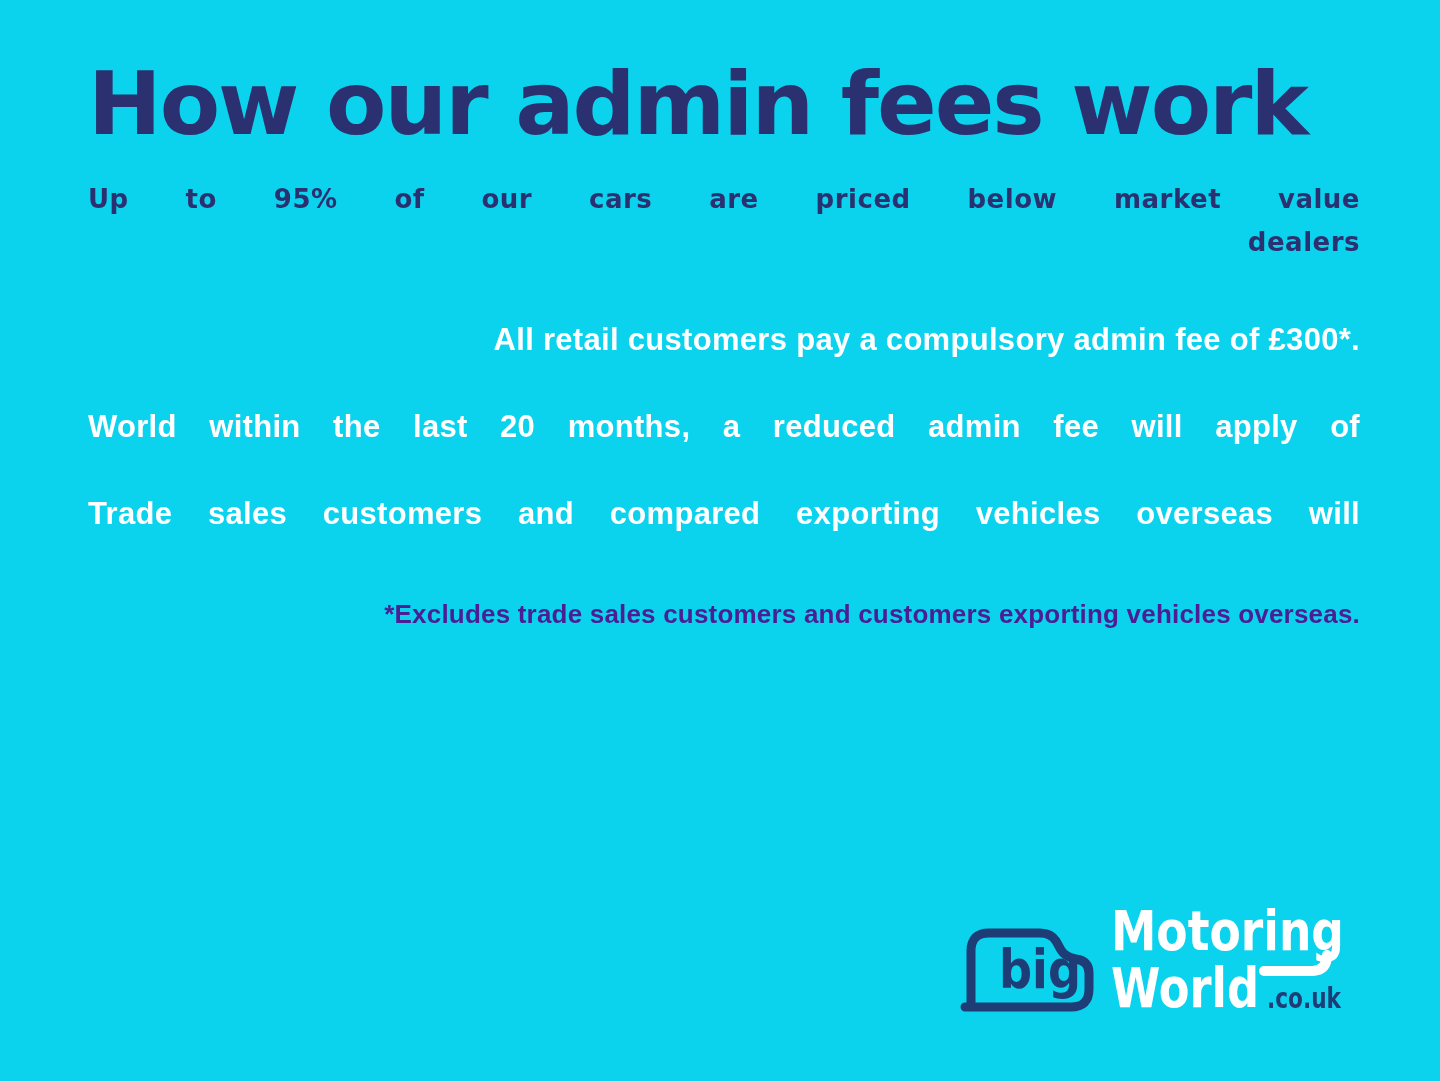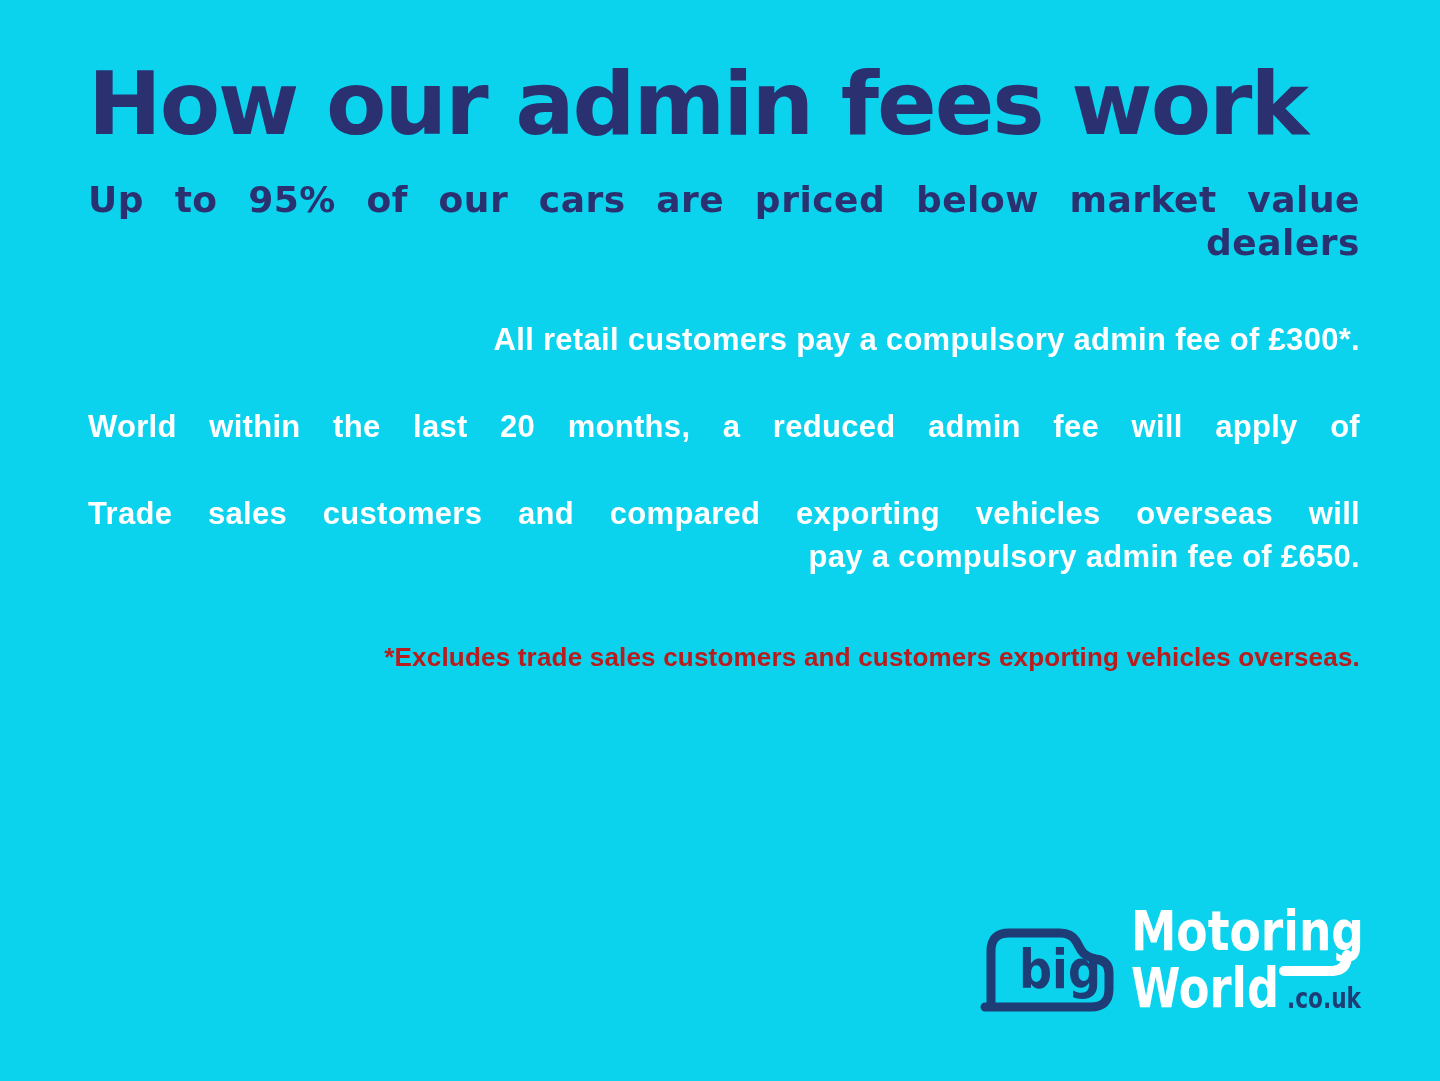--- a/index.html
+++ b/index.html
@@ -26,21 +26,21 @@
     font-size: 88px;
     line-height: 1.0;
     letter-spacing: -2px;
     color: #2b3170;
     margin: 0 0 30px 0;
     white-space: nowrap;
   }
   .subheading {
     font-family: "DejaVu Sans", sans-serif;
     font-weight: 700;
-    font-size: 36px;
+    font-size: 26px;
     line-height: 43px;
     color: #2b3170;
     letter-spacing: 0.5px;
   }
   .body-para {
     font-family: Liberation Sans, sans-serif;
     font-weight: 700;
     font-size: 31px;
     line-height: 43px;
     color: #ffffff;
@@ -53,27 +53,27 @@
   .lline {
     text-align: right;
   }
   .mt-para1 { margin-top: 54px; }
   .mt-para  { margin-top: 44px; }
   .footnote {
     margin-top: 64px;
     font-family: "Liberation Sans", sans-serif;
     font-weight: 700;
     font-size: 26px;
-    color: #b91c1c;
+    color: #4c1d95;
     text-align: right;
     letter-spacing: 0.2px;
   }
   .logo-wrap {
     position: absolute;
-    right: 16px;
+    right: 36px;
     bottom: 58px;
     width: 445px;
     height: 128px;
   }
   .logo-wrap svg { display: block; width: 445px; height: 128px; }
   .logo-navy-text {
     font-family: "DejaVu Sans", sans-serif;
     font-weight: 800;
   }
   .logo-white-text {
@@ -96,21 +96,20 @@
   <div class="body-para mt-para1">
     <div class="lline">All retail customers pay a compulsory admin fee of £300*.</div>
   </div>
 
   <div class="body-para mt-para">
     <div class="jline">World within the last 20 months, a reduced admin fee will apply of</div>
   </div>
 
   <div class="body-para mt-para">
     <div class="jline">Trade sales customers and compared exporting vehicles overseas will</div>
-    <div class="lline">pay a compulsory admin fee of £650.</div>
   </div>
 
   <div class="footnote">*Excludes trade sales customers and customers exporting vehicles overseas.</div>
 
   <div class="logo-wrap">
     <svg viewBox="0 0 445 128" xmlns="http://www.w3.org/2000/svg">
 
       <path d="M 6,112 L 112,112 Q 130,112 130,94 L 130,78 Q 130,66 117,64
                Q 106,62 102,55 L 97,46 Q 92,38 81,38 L 30,38
                Q 12,38 12,56 L 12,108" fill="none" stroke="#1e3c75" stroke-width="9" stroke-linecap="round" stroke-linejoin="round"></path>

